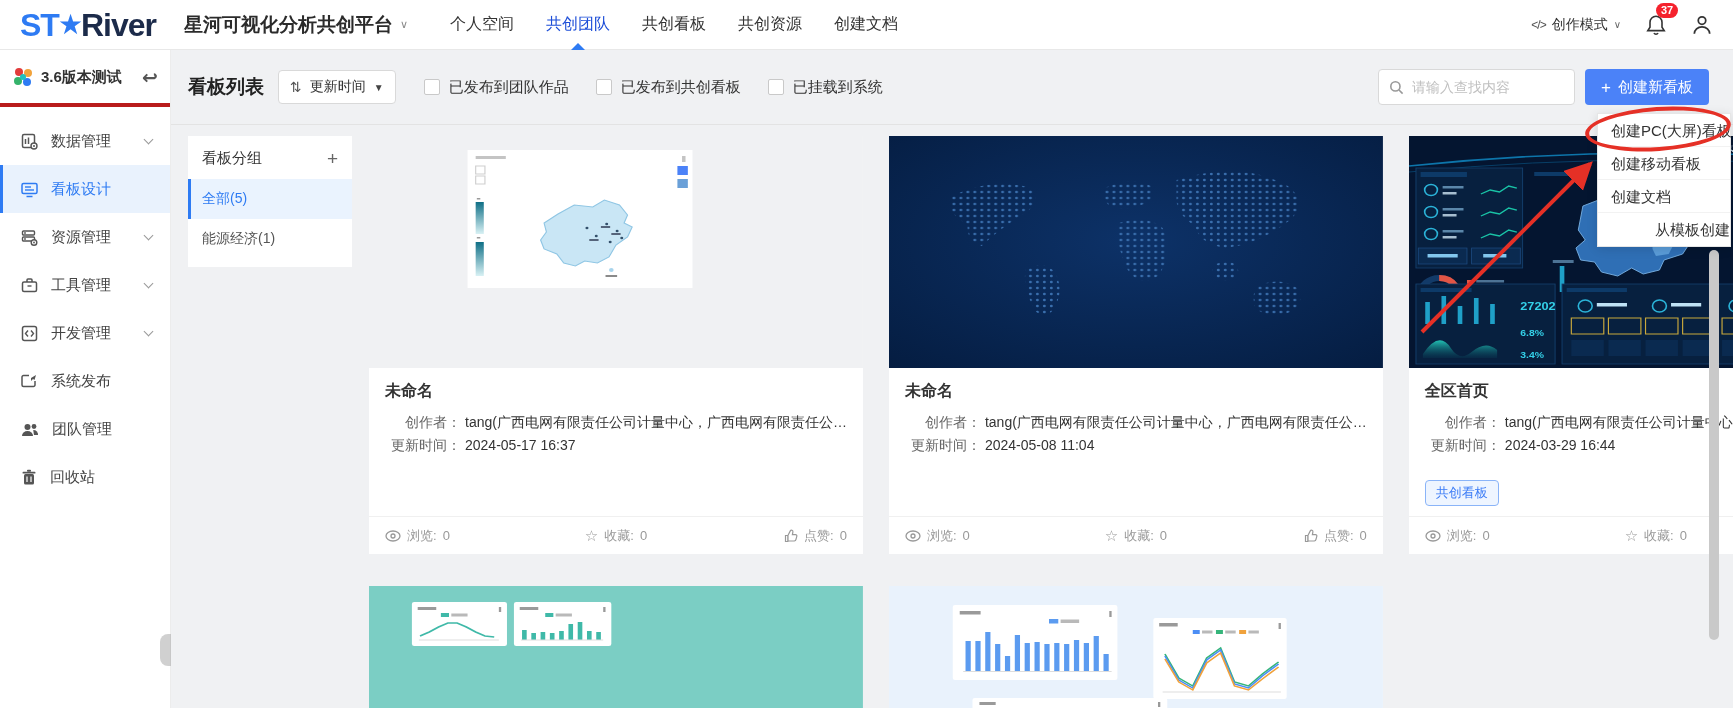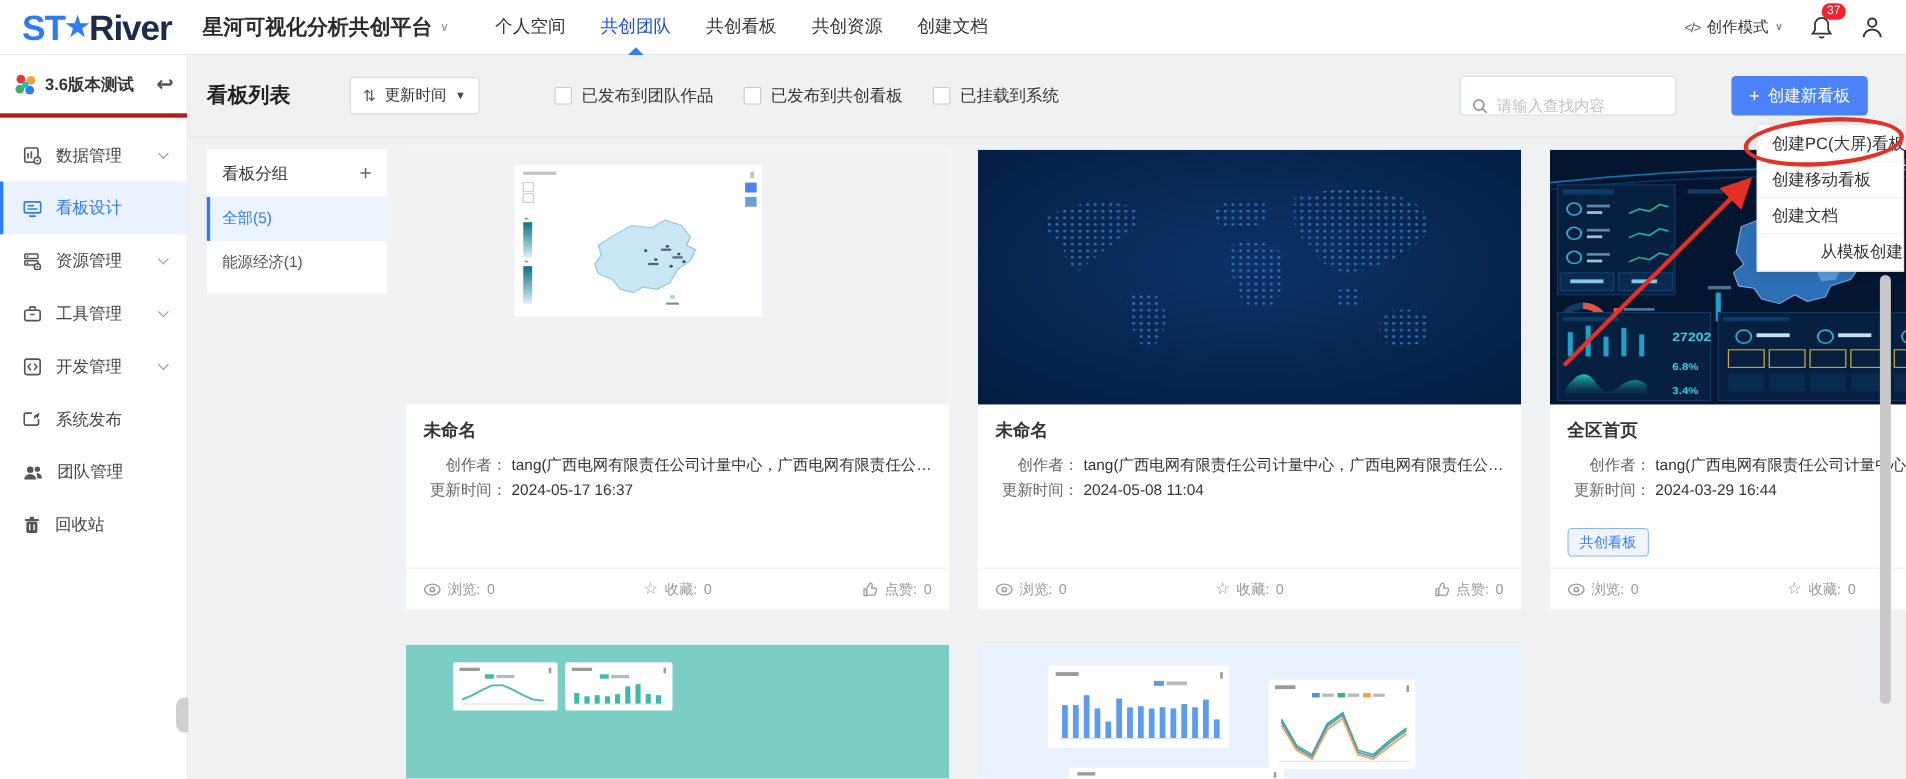--- a/index.html
+++ b/index.html
@@ -19,52 +19,52 @@
   .nav-item { font-size:16px; color:#333; position:relative; height:100%; display:flex; align-items:center; cursor:pointer; white-space:nowrap; }
   .nav-item.active { color:#1d4ed8; }
   .nav-item.active::after { content:""; position:absolute; bottom:0; left:50%; transform:translateX(-50%);
             width:0; height:0; border-left:7px solid transparent; border-right:7px solid transparent; border-bottom:7px solid #2e7bf3; }
   .header-right { margin-left:auto; display:flex; align-items:center; gap:24px; }
   .mode { display:flex; align-items:center; gap:6px; font-size:14px; color:#333; cursor:pointer; }
   .code-glyph { font-size:12px; color:#555; letter-spacing:-1px; }
   .mode-caret { font-size:10px; color:#666; }
   .bell-wrap { position:relative; width:22px; height:24px; cursor:pointer; }
   .badge { position:absolute; top:-10px; left:11px; background:#f5222d; color:#fff; font-size:11px;
-           border-radius:9px; padding:1px 5px; line-height:1.25; font-weight:400; }
+           border-radius:9px; padding:1px 5px; line-height:1.25; font-weight:700; }
   .user-icon-wrap { width:22px; height:22px; cursor:pointer; }
 
   
   .sidebar { position:absolute; top:50px; left:0; width:171px; bottom:0; background:#fff; border-right:1px solid #ececec; z-index:6; }
   .team-row { display:flex; align-items:center; padding:14px 12px 13px 10px; border-bottom:4px solid #b91c1c; gap:5px; }
   .team-name { font-size:15px; font-weight:700; color:#333; flex:1; white-space:nowrap; }
   .back-arrow { font-size:19px; color:#555; font-weight:700; cursor:pointer; line-height:1; }
   .menu { padding-top:10px; }
   .menu-item { height:48px; display:flex; align-items:center; padding-left:21px; gap:13px; font-size:15px;
                color:#444; position:relative; cursor:pointer; }
   .menu-item svg { flex:none; }
   .menu-item.active { background:#e9f2fd; color:#2e7bf3; }
   .menu-item.active::before { content:""; position:absolute; left:0; top:0; bottom:0; width:3px; background:#2e7bf3; }
   .chev { width:7px; height:7px; border-right:1.6px solid #999; border-bottom:1.6px solid #999;
           transform:rotate(45deg); margin-left:auto; margin-right:18px; margin-top:-4px; }
   .sidebar-handle { position:absolute; left:160px; top:634px; width:11px; height:32px; background:#a9a9a9;
           opacity:.55; border-radius:8px 0 0 8px; z-index:7; cursor:pointer; }
 
   
   .main { position:absolute; left:171px; top:50px; right:0; bottom:0; background:#f0f1f3; overflow:hidden; }
-  .toolbar { height:75px; display:flex; align-items:center; padding:0 35px 0 17px; border-bottom:1px solid #e3e3e3;gap:40px; }
+  .toolbar { height:75px; display:flex; align-items:center; padding:0 24px 0 17px; border-bottom:1px solid #e3e3e3; }
   .list-title { font-size:19px; font-weight:700; color:#222; white-space:nowrap; }
   .sort-box { margin-left:14px; background:#fff; border:1px solid #d9d9d9; border-radius:4px; height:34px;
               display:flex; align-items:center; padding:0 11px; gap:8px; font-size:14px; color:#333; cursor:pointer; white-space:nowrap; }
   .sort-glyph { color:#555; font-size:14px; }
   .sort-caret { font-size:10px; color:#444; }
   .filters { display:flex; margin-left:28px; gap:27px; align-items:center; }
   .filter { display:flex; align-items:center; gap:9px; font-size:15px; color:#333; cursor:pointer; white-space:nowrap; }
   .checkbox { width:16px; height:16px; background:#fff; border:1px solid #c9c9c9; border-radius:2px; flex:none; }
   .search { margin-left:auto; width:197px; height:36px; background:#fff; border:1px solid #d9d9d9; border-radius:4px;
-            display:flex; align-items:flex-end; padding:0 10px; gap:8px; }
+            display:flex; align-items:center; padding:0 10px; gap:8px; }
   .search input { border:none; outline:none; flex:1; font-size:14px; color:#333; width:100%; background:transparent; }
   .search input::placeholder { color:#c0c0c0; }
   .create-btn { margin-left:10px; height:36px; width:124px; background:#4b82f8; color:#fff; border:none; border-radius:4px;
             font-size:15px; display:flex; align-items:center; justify-content:center; gap:7px; cursor:pointer; white-space:nowrap; }
   .plus-glyph { font-size:17px; line-height:1; }
 
   .content { display:flex; padding:11px 24px 0 17px; align-items:flex-start; }
   .group-panel { width:164px; background:#fff; padding-bottom:8px; flex:none; }
   .group-header { display:flex; align-items:center; padding:13px 14px 11px; font-size:15px; color:#333; }
   .group-add { margin-left:auto; font-size:19px; color:#666; cursor:pointer; line-height:1; }

